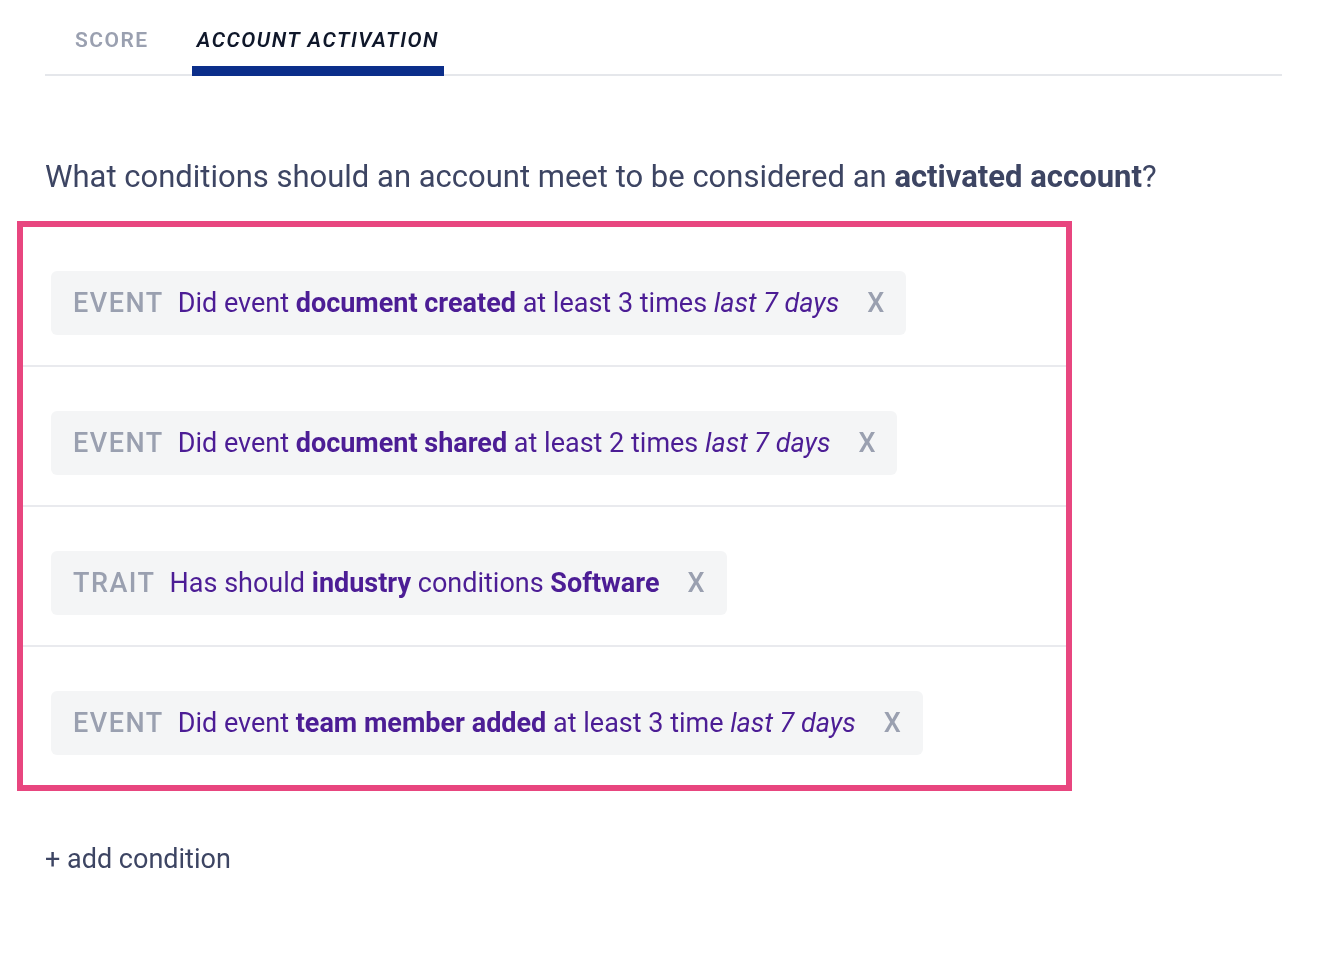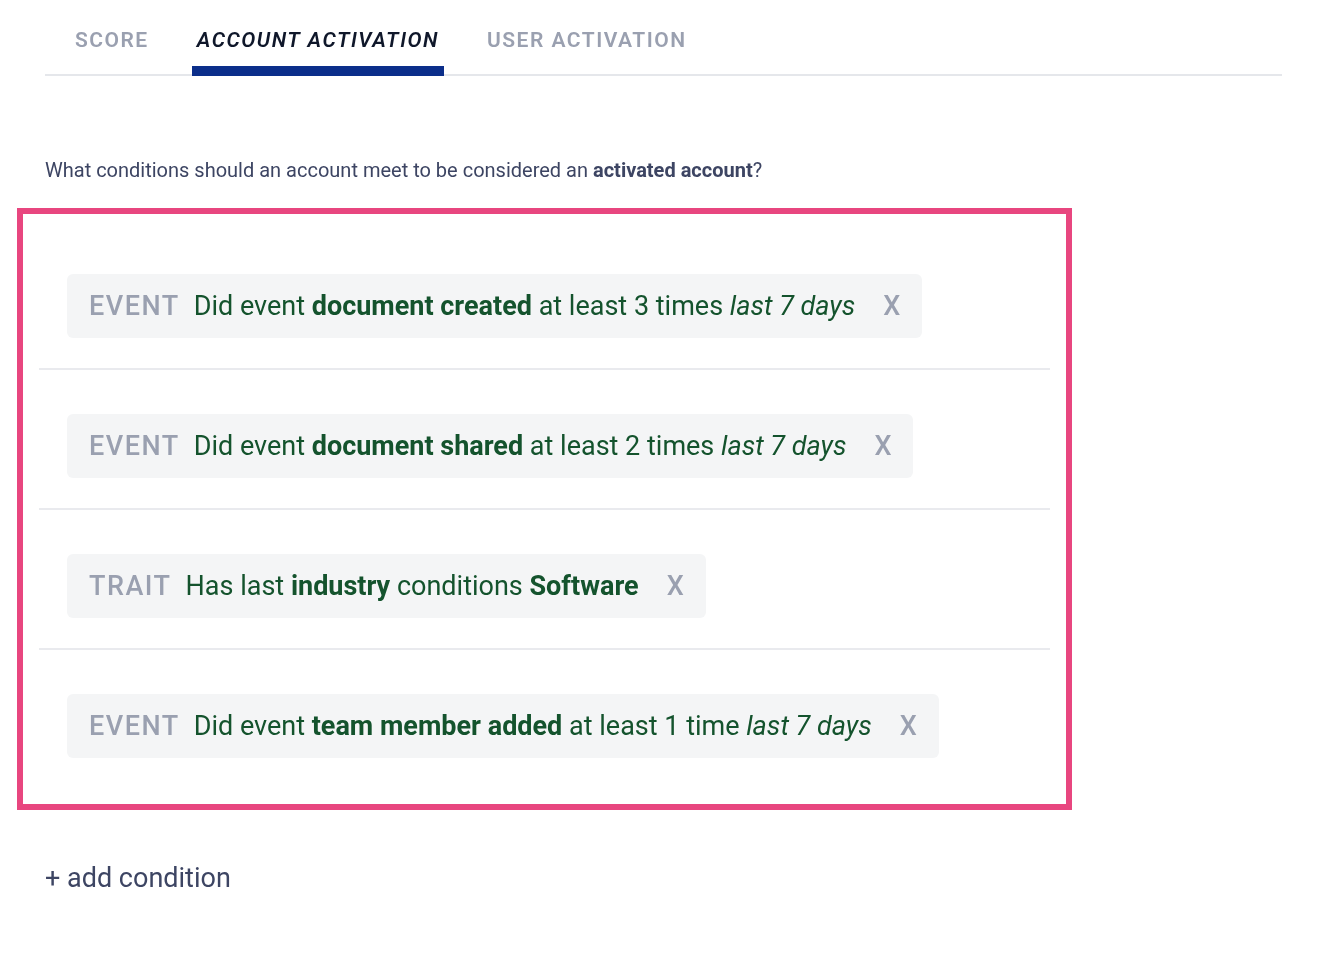--- a/index.html
+++ b/index.html
@@ -41,32 +41,32 @@
   .tab.active::after {
     content: "";
     position: absolute;
     left: -5px;
     right: -5px;
     bottom: -2px;
     height: 10px;
     background: #0b2e8a;
   }
   .question {
-    font-size: 20px;
+    font-size: 31px;
     color: #3d4563;
     margin-top: 82px;
     margin-bottom: 26px;
     font-weight: 400;
   }
   .question .bold {
     font-weight: 700;
   }
   .highlight-box {
     border: 6px solid #e8467f;
-    padding: 16px;
+    padding: 0;
     margin-left: -28px;
     margin-right: 210px;
   }
   .condition-row {
     padding: 44px 28px 30px 28px;
     border-bottom: 2px solid #e9eaee;
   }
   .condition-row:last-child {
     border-bottom: none;
   }
@@ -80,21 +80,21 @@
     color: #3d4563;
     gap: 10px;
   }
   .type-label {
     color: #9aa0b0;
     letter-spacing: 1.5px;
     font-weight: 500;
     margin-right: 4px;
   }
   .pill-text {
-    color: #14532d;
+    color: #4c1d95;
   }
   .pill-bold {
     font-weight: 700;
   }
   .pill-italic {
     font-style: italic;
   }
   .close-x {
     color: #9aa0b0;
     font-weight: 500;
@@ -112,21 +112,20 @@
     display: inline-block;
   }
 </style>
 </head>
 <body>
 
 <div class="container">
   <div class="tabs">
     <div class="tab">SCORE</div>
     <div class="tab active">ACCOUNT ACTIVATION</div>
-    <div class="tab">USER ACTIVATION</div>
   </div>
 
   <div class="question">
     <span>What conditions should an account meet to be considered an </span><span class="bold">activated account</span><span>?</span>
   </div>
 
   <div class="highlight-box">
 
     <div class="condition-row">
       <div class="condition-pill">
@@ -145,31 +144,31 @@
           <span>Did event </span><span class="pill-bold">document shared</span><span> at least 2 times </span><span class="pill-italic">last 7 days</span>
         </span>
         <span class="close-x">X</span>
       </div>
     </div>
 
     <div class="condition-row">
       <div class="condition-pill">
         <span class="type-label">TRAIT</span>
         <span class="pill-text">
-          <span>Has last </span><span class="pill-bold">industry</span><span> conditions </span><span class="pill-bold">Software</span>
+          <span>Has should </span><span class="pill-bold">industry</span><span> conditions </span><span class="pill-bold">Software</span>
         </span>
         <span class="close-x">X</span>
       </div>
     </div>
 
     <div class="condition-row">
       <div class="condition-pill">
         <span class="type-label">EVENT</span>
         <span class="pill-text">
-          <span>Did event </span><span class="pill-bold">team member added</span><span> at least 1 time </span><span class="pill-italic">last 7 days</span>
+          <span>Did event </span><span class="pill-bold">team member added</span><span> at least 3 time </span><span class="pill-italic">last 7 days</span>
         </span>
         <span class="close-x">X</span>
       </div>
     </div>
 
   </div>
 
   <div class="add-condition">+ add condition</div>
 </div>
 

